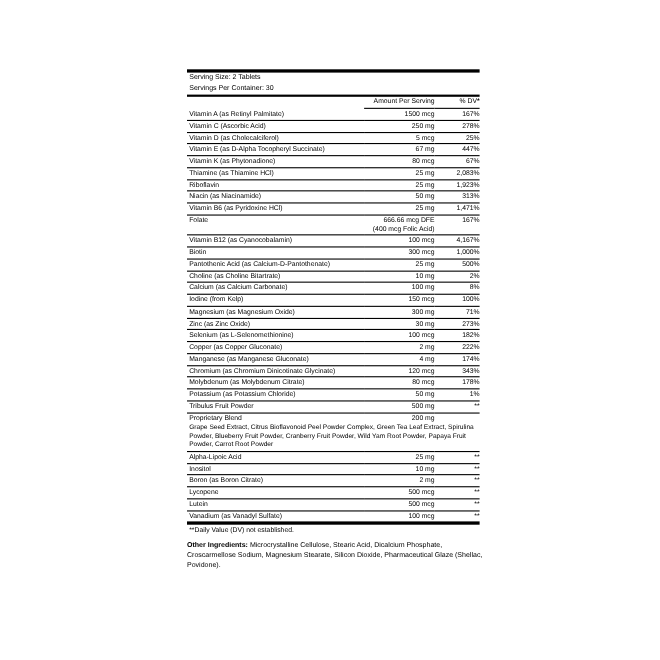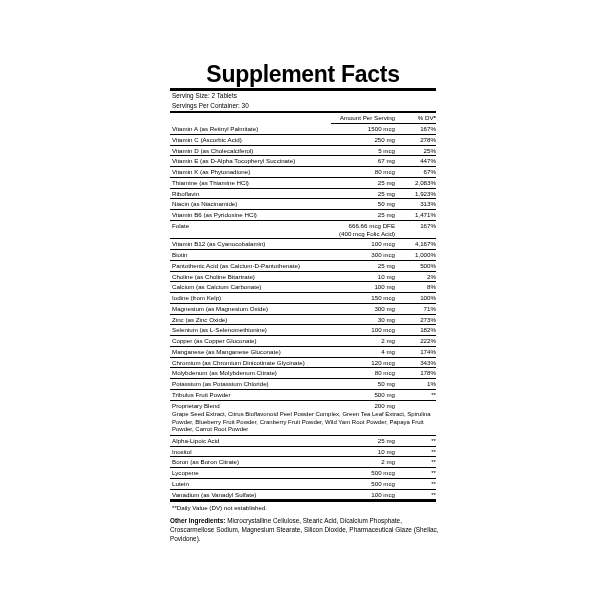--- a/index.html
+++ b/index.html
@@ -82,21 +82,20 @@
     padding: 6px 0 0 0;
     width: 272px;
   }
   .other b { font-weight: bold; }
   .thick-bottom { border-top: 3px solid #000; margin-top: 0; }
 </style>
 </head>
 <body>
 
 <div class="panel">
-  <div class="title">Supplement Facts</div>
   <div class="rule-heavy"></div>
   <div class="serving">Serving Size: 2 Tablets</div>
   <div class="serving" style="padding-top:0">Servings Per Container: 30</div>
   <div class="rule-med"></div>
 
   <table class="facts">
     <tbody>
       <tr class="hdr">
         <td class="col-name"></td>
         <td class="col-amt">Amount Per Serving</td>

